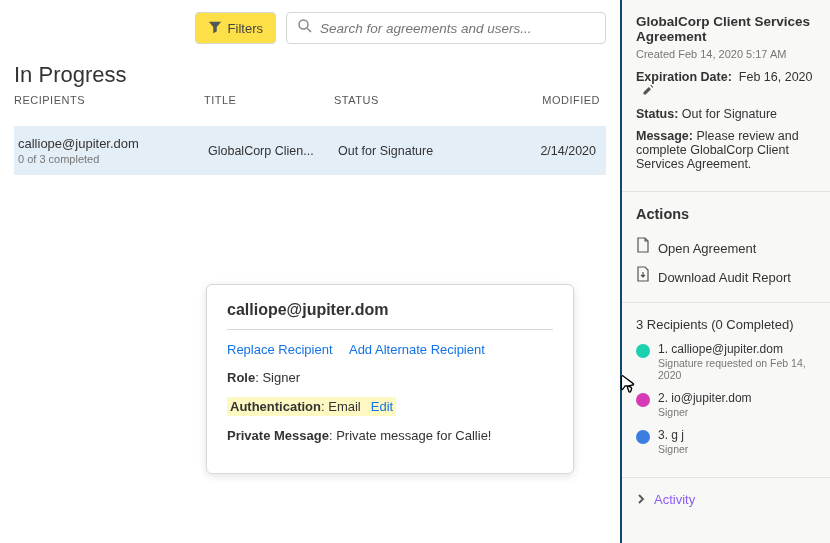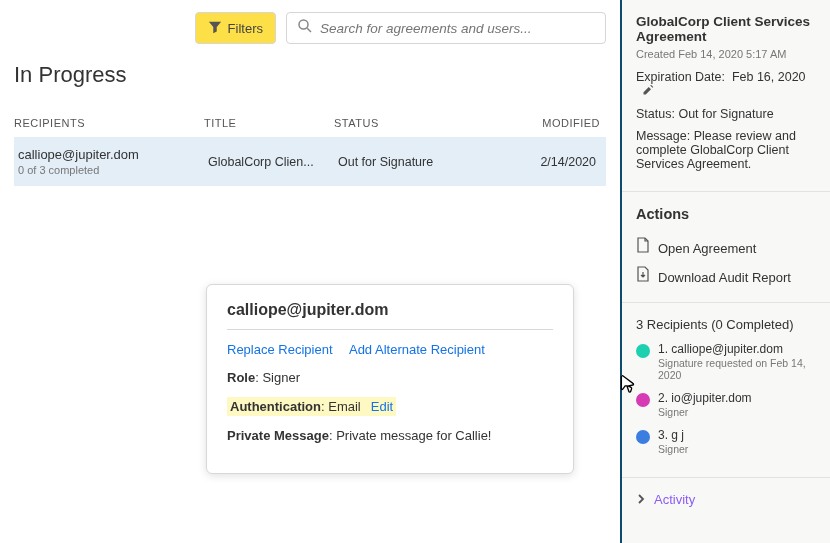--- a/index.html
+++ b/index.html
@@ -5,40 +5,40 @@
 *{box-sizing:border-box;margin:0;padding:0;font-family:'Segoe UI',Arial,sans-serif}
 html,body{height:100%}
 body{width:830px;height:543px;display:flex;position:relative;background:#fff;color:#2c2c2c;box-shadow:4px 6px 12px rgba(0,0,0,.5)}
 .main{flex:1;padding:12px 14px;position:relative}
 .sidebar{width:210px;border-left:2px solid #0c4a6e;background:#f8f8f7;display:flex;flex-direction:column;font-size:12.5px}
 .topbar{display:flex;gap:10px;justify-content:flex-end;margin-bottom:18px}
 .filters-btn{display:flex;align-items:center;gap:6px;border:1px solid #d6d6d6;border-radius:4px;padding:6px 12px;font-size:13px;color:#444;background:#fde047;cursor:pointer}
 .search{display:flex;align-items:center;border:1px solid #d6d6d6;border-radius:4px;padding:4px 9px;flex:0 0 320px}
 .search input{border:none;outline:none;font-size:13.5px;font-style:italic;color:#777;flex:1;background:transparent}
 .search svg{flex-shrink:0;margin-right:6px}
-h1{font-size:22px;font-weight:300;color:#333;margin-bottom:29px}
-.thead{display:flex;font-size:11px;letter-spacing:.5px;color:#555;text-transform:uppercase;padding-bottom:8px}
+h1{font-size:22px;font-weight:300;color:#333;margin-bottom:6px}
+.thead{display:flex;font-size:11px;letter-spacing:.5px;color:#555;text-transform:uppercase;padding-bottom:20px}
 .col-r{flex:0 0 190px}.col-t{flex:0 0 130px}.col-s{flex:0 0 180px}.col-m{flex:1;text-align:right;padding-right:6px}
 .row{display:flex;align-items:center;padding:10px 4px;background:#e3eef7}
 .row .col-r{font-size:13px;color:#333}
 .row .sub{font-size:11px;color:#777;margin-top:2px}
 .row .col-t,.row .col-s,.row .col-m{font-size:12.5px;color:#333}
 .popover{position:absolute;left:206px;top:284px;width:368px;background:#fff;border:1px solid #d8d8d8;border-radius:6px;padding:16px 20px 18px;box-shadow:0 2px 8px rgba(0,0,0,.12)}
 .popover h3{font-size:16px;font-weight:600;color:#333;border-bottom:1px solid #d8d8d8;padding-bottom:10px;margin-bottom:10px}
 .pop-links{margin-bottom:12px}
 .pop-links a{color:#1473e6;font-size:13px;margin-right:12px;text-decoration:none;cursor:pointer}
 .pop-row{font-size:13px;color:#333;margin-bottom:12px}
 .pop-row b{font-weight:600}
 .hl{background:#fef9c3;padding:2px 3px;display:inline-block}
 .hl a{color:#1473e6;margin-left:10px;text-decoration:none}
 .sb-sec{padding:14px 14px 12px}
 .sb-title{font-size:13.5px;font-weight:700;color:#333;margin-bottom:4px}
 .sb-sub{font-size:11px;color:#777;margin-bottom:10px}
 .sb-line{font-size:12.5px;color:#333;margin-bottom:8px}
-.sb-line b{font-weight:400}
+.sb-line b{font-weight:700}
 .pencil{display:inline-block;margin-left:6px;vertical-align:middle}
 hr{border:none;border-top:1px solid #e2e2e2}
 .act h4{font-size:14.5px;font-weight:700;color:#333;margin-bottom:10px}
 .act-item{display:flex;align-items:flex-end;gap:8px;font-size:13px;color:#333;padding:5px 0;cursor:pointer}
 .recips-head{font-size:13px;color:#333;margin-bottom:10px}
 .recip{display:flex;gap:8px;margin-bottom:10px}
 .dot{width:14px;height:14px;border-radius:50%;margin-top:2px;flex-shrink:0}
 .recip .txt{font-size:12px;color:#333}
 .recip .sub{font-size:10.5px;color:#777;margin-top:1px}
 .activity{display:flex;align-items:center;gap:8px;font-size:13px;color:#8b5cf6;padding:14px;cursor:pointer}

